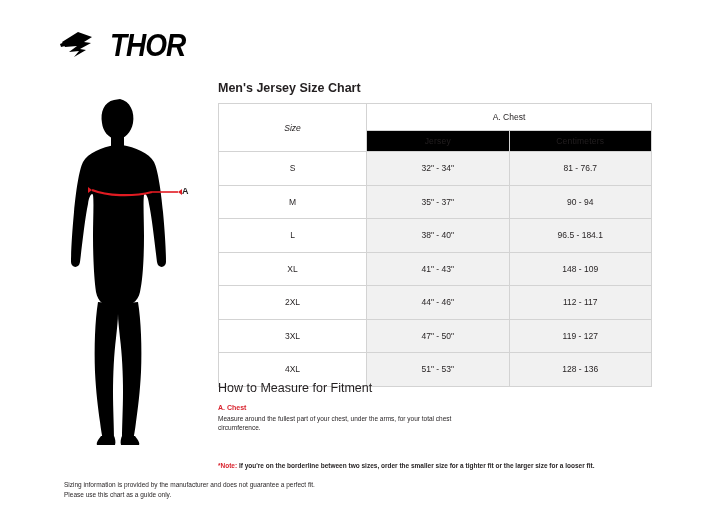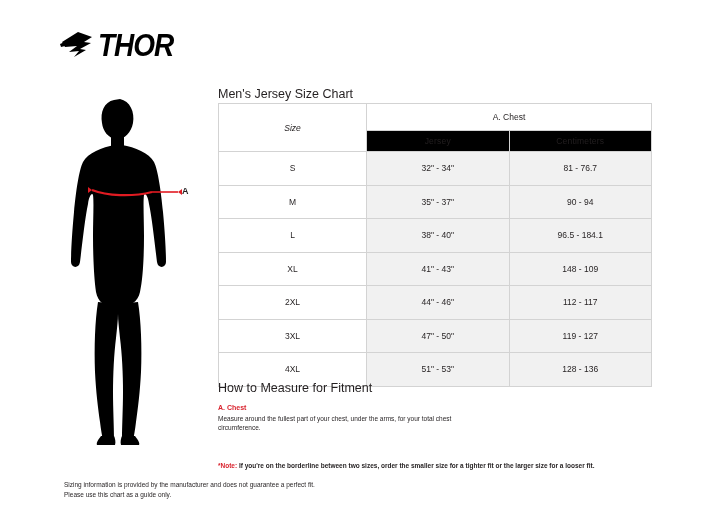--- a/index.html
+++ b/index.html
@@ -22,21 +22,21 @@
     background: #ffffff;
   }
 
   
   .logo-wrap {
     position: absolute;
     left: 60px;
     top: 30px;
     display: flex;
     align-items: center;
-    gap: 4px;
+    gap: 16px;
   }
   .logo-mark {
     width: 34px;
     height: 32px;
     display: block;
   }
   .logo-text {
     font-family: "Liberation Sans", sans-serif;
     font-weight: bold;
     font-style: italic;
@@ -65,23 +65,22 @@
     font-weight: bold;
     color: #231f20;
   }
 
   
   .chart-title {
     position: absolute;
     left: 218px;
     top: 81px;
     font-size: 12.5px;
-    font-weight: normal;
-    color: #231f20;
-    margin-top: 6px;
+    font-weight: bold;
+    color: #231f20;
   }
 
   
   .size-table {
     position: absolute;
     left: 218px;
     top: 103px;
     width: 434px;
     border-collapse: collapse;
     table-layout: fixed;

